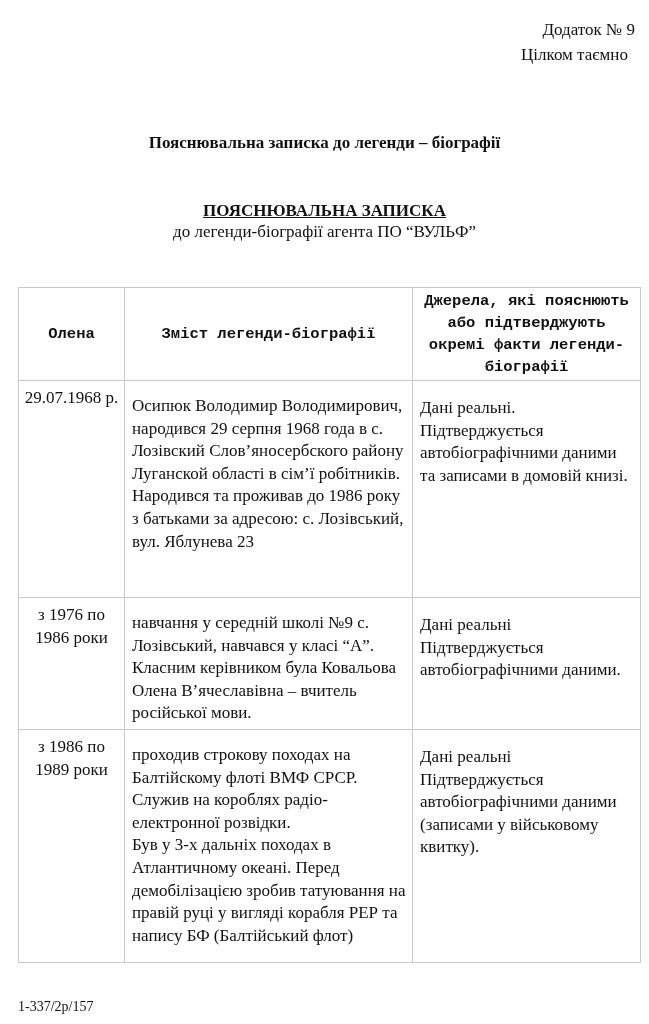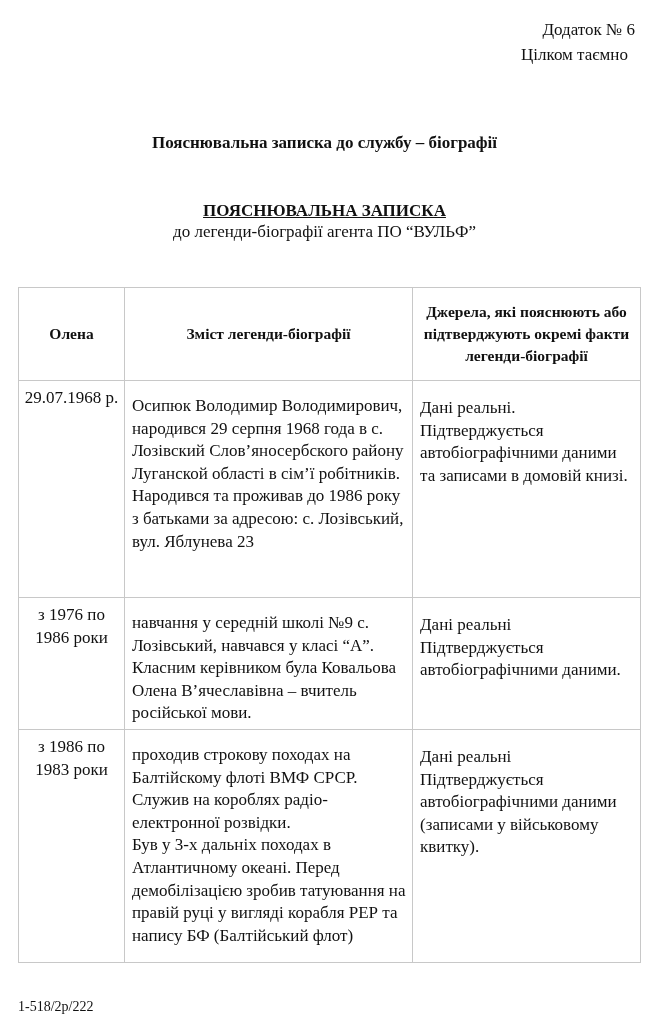--- a/index.html
+++ b/index.html
@@ -26,43 +26,43 @@
   }
   table.legend {
     position: absolute; left: 18px; top: 287px; width: 622px;
     border-collapse: collapse; table-layout: fixed;
   }
   table.legend td, table.legend th {
     border: 1.5px solid #c8c8c8; vertical-align: top;
     font-size: 17px; line-height: 22.6px;
   }
   table.legend th {
-    font-family: Liberation Serif, serif; font-weight: bold;
+    font-family: Liberation Mono, monospace; font-weight: bold;
     font-size: 15.5px; line-height: 22px; text-align: center; vertical-align: middle;
     height: 92px; padding: 0 6px;
   }
   table.legend td.date { text-align: center; padding: 6px 4px 16px 4px; }
   table.legend td.content { padding: 14px 6px 4px 7px; }
   table.legend td.source { padding: 16px 6px 4px 7px; }
   .row1 td { height: 194px; }
   .row2 td { height: 104px; }
   .row3 td { height: 210px; }
   .footer {
     position: absolute; left: 18px; top: 999px; font-size: 14px;
   }
 </style>
 </head>
 <body>
 
 <div class="corner">
-  <div class="first">Додаток № 6</div>
+  <div class="first">Додаток № 9</div>
   <div>Цілком таємно</div>
 </div>
 
-<div class="title1">Пояснювальна записка до службу – біографії</div>
+<div class="title1">Пояснювальна записка до легенди – біографії</div>
 <div class="title2">ПОЯСНЮВАЛЬНА ЗАПИСКА</div>
 <div class="subtitle">до легенди-біографії агента ПО “ВУЛЬФ”</div>
 
 <table class="legend">
   <colgroup>
     <col style="width:106px">
     <col style="width:288px">
     <col style="width:228px">
   </colgroup>
   <tbody>
@@ -75,23 +75,23 @@
     <td class="date">29.07.1968 р.</td>
     <td class="content">Осипюк Володимир Володимирович, народився 29 серпня 1968 года в с. Лозівский Слов’яносербского району Луганской області в сім’ї робітників. Народився та проживав до 1986 року з батьками за адресою: с. Лозівський, вул. Яблунева 23</td>
     <td class="source">Дані реальні. Підтверджується автобіографічними даними та записами в домовій книзі.</td>
   </tr>
   <tr class="row2">
     <td class="date">з 1976 по 1986 роки</td>
     <td class="content">навчання у середній школі №9 с. Лозівський, навчався у класі “А”. Класним керівником була Ковальова Олена В’ячеславівна – вчитель російської мови.</td>
     <td class="source">Дані реальні Підтверджується автобіографічними даними.</td>
   </tr>
   <tr class="row3">
-    <td class="date">з 1986 по 1983 роки</td>
+    <td class="date">з 1986 по 1989 роки</td>
     <td class="content">
       <div>проходив строкову походах на Балтійскому флоті ВМФ СРСР. Служив на короблях радіо-електронної розвідки.</div>
       <div>Був у 3-х дальніх походах в Атлантичному океані. Перед демобілізацією зробив татуювання на правій руці у вигляді корабля РЕР та напису БФ (Балтійський флот)</div>
     </td>
     <td class="source">Дані реальні Підтверджується автобіографічними даними (записами у військовому квитку).</td>
   </tr>
 </tbody>
   </table>
 
-<div class="footer">1-518/2р/222</div>
+<div class="footer">1-337/2р/157</div>
 
 </body></html>

